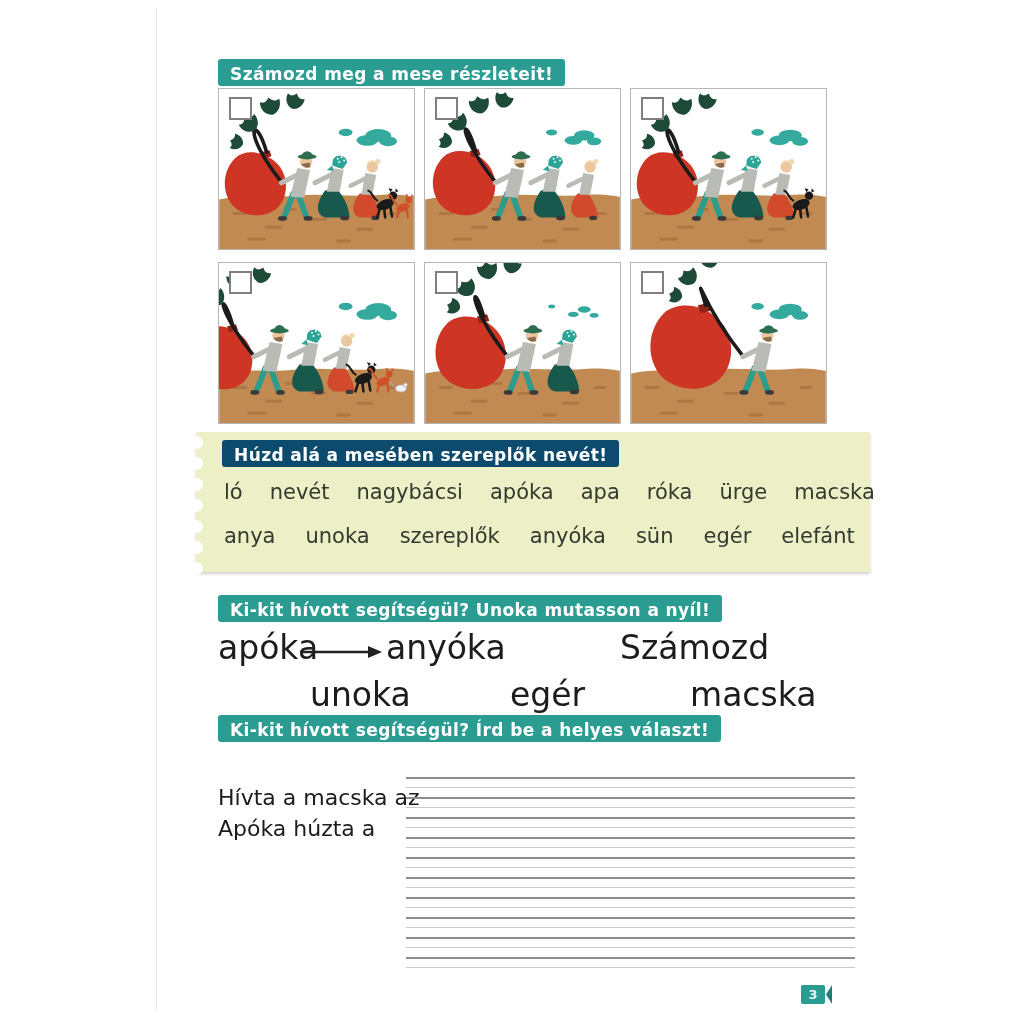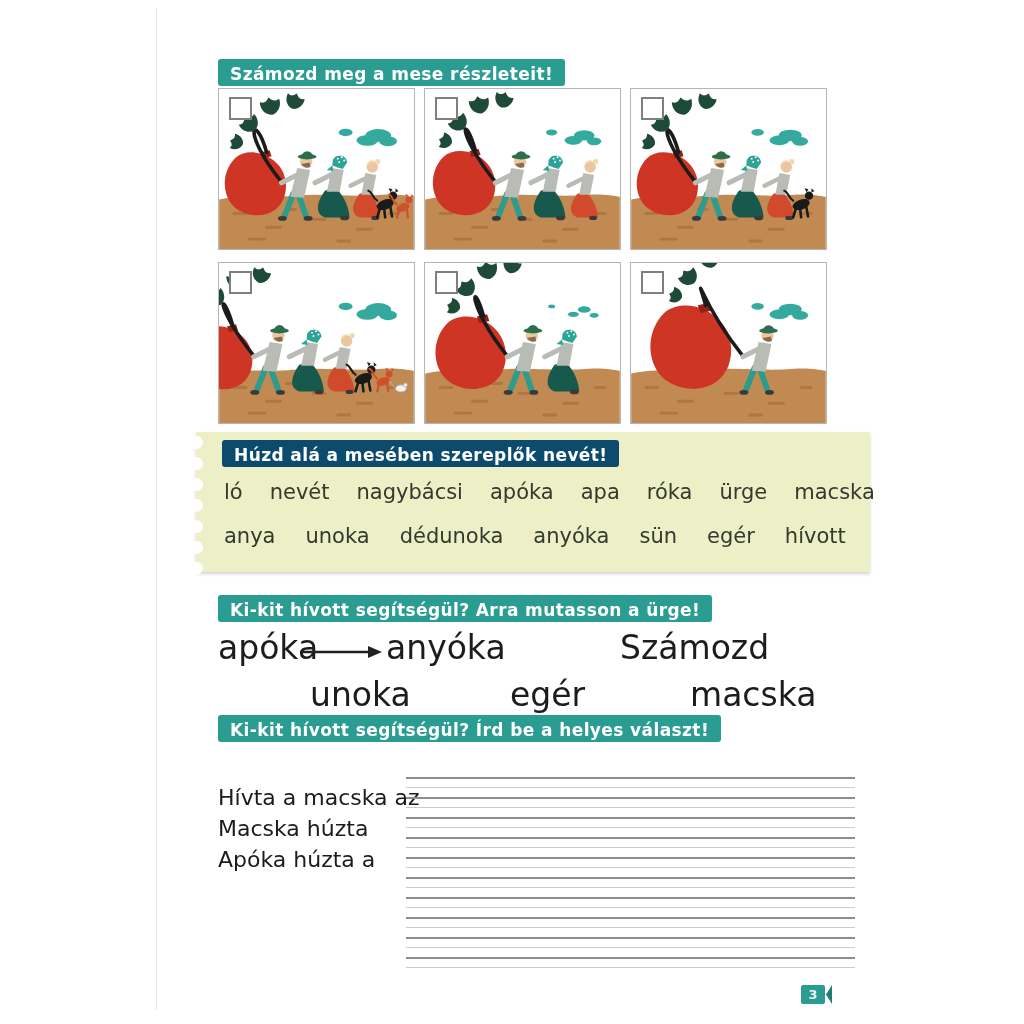--- a/index.html
+++ b/index.html
@@ -517,39 +517,39 @@
       <span>nagybácsi</span>
       <span>apóka</span>
       <span>apa</span>
       <span>róka</span>
       <span>ürge</span>
       <span>macska</span>
     </div>
   <div class="word-row r2" id="word-row-2">
       <span>anya</span>
       <span>unoka</span>
-      <span>dédunoka</span>
+      <span>szereplők</span>
       <span>anyóka</span>
       <span>sün</span>
       <span>egér</span>
-      <span>hívott</span>
+      <span>elefánt</span>
     </div>
   <div id="notches">
       <div class="notch" style="top: 4px;"></div>
       <div class="notch" style="top: 25px;"></div>
       <div class="notch" style="top: 46px;"></div>
       <div class="notch" style="top: 67px;"></div>
       <div class="notch" style="top: 88px;"></div>
       <div class="notch" style="top: 109px;"></div>
       <div class="notch" style="top: 130px;"></div>
     </div>
 </div>
 
 <div class="ribbon" style="left:218px;top:595px;">
-  <div class="band">Ki-kit hívott segítségül? Arra mutasson a ürge!</div>
+  <div class="band">Ki-kit hívott segítségül? Unoka mutasson a nyíl!</div>
   <div class="tail"></div>
 </div>
 
 <div class="match">
   <span class="m-apoka">apóka</span>
   <svg class="m-arrow" width="82" height="16">
     <line x1="0" y1="8" x2="70" y2="8" stroke="#222" stroke-width="2.4"></line>
     <path d="M82 8 L68 2 L68 14 Z" fill="#222"></path>
   </svg>
   <span class="m-anyoka">anyóka</span>
@@ -559,21 +559,20 @@
   <span class="m-macska">macska</span>
 </div>
 
 <div class="ribbon" style="left:218px;top:715px;">
   <div class="band">Ki-kit hívott segítségül? Írd be a helyes választ!</div>
   <div class="tail"></div>
 </div>
 
 <div class="prompts" id="prompts">
     <div>Hívta a macska az</div>
-    <div>Macska húzta</div>
     <div>Apóka húzta a</div>
   </div>
 <div class="writing-lines" id="writing-lines">
     <i style="top: 0px; height: 2px; background: rgb(141, 141, 141);"></i>
     <i style="top: 10px; height: 1px; background: rgb(203, 203, 203);"></i>
     <i style="top: 20px; height: 2px; background: rgb(141, 141, 141);"></i>
     <i style="top: 30px; height: 1px; background: rgb(203, 203, 203);"></i>
     <i style="top: 40px; height: 2px; background: rgb(141, 141, 141);"></i>
     <i style="top: 50px; height: 1px; background: rgb(203, 203, 203);"></i>
     <i style="top: 60px; height: 2px; background: rgb(141, 141, 141);"></i>

